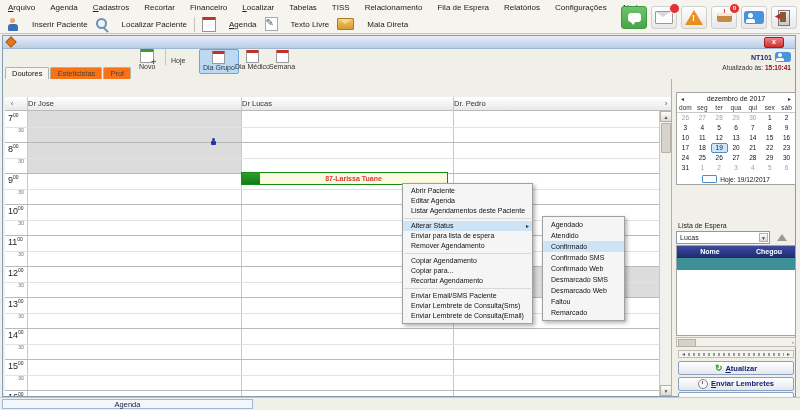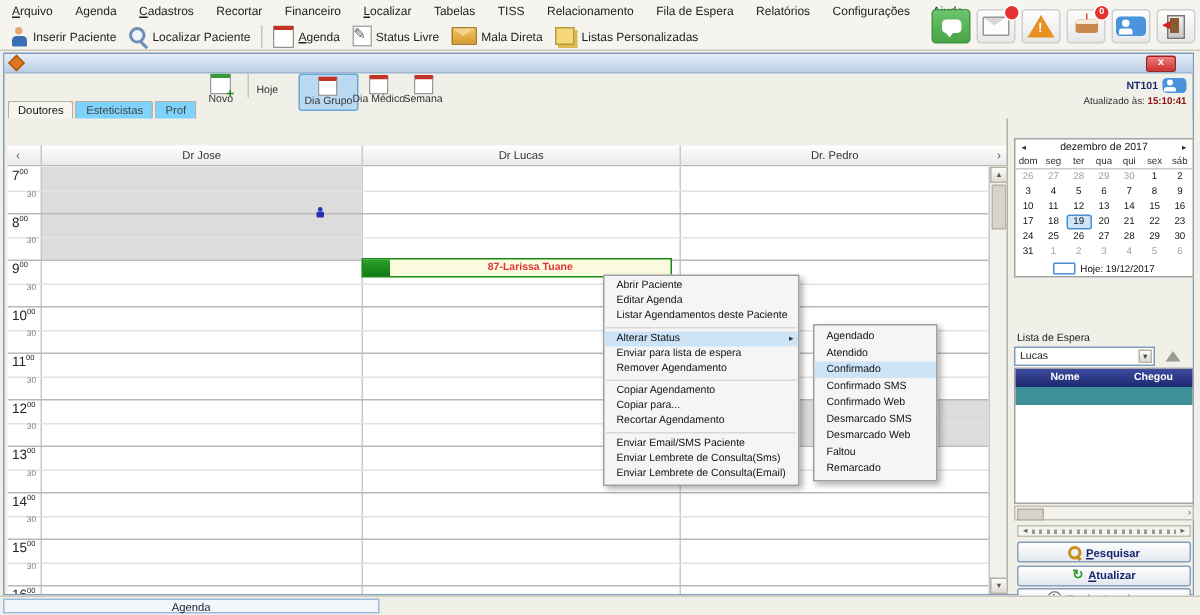--- a/index.html
+++ b/index.html
@@ -6,21 +6,21 @@
   body{width:800px;height:410px;position:relative;overflow:hidden;background:#f1efe9;
        font-family:"Liberation Sans",sans-serif;font-size:8px;color:#222;-webkit-font-smoothing:antialiased}
   u{text-decoration:underline}
 
   
   #menubar{position:absolute;left:0;top:0;width:800px;height:15px;background:#f5f4ef;display:flex;align-items:center;padding-left:4px;box-sizing:border-box}
   .mi{padding:1px 11px 1px 4px;font-size:8px;white-space:nowrap;cursor:default}
 
   
   #toolbar{position:absolute;left:0;top:15px;width:800px;height:19px;background:#f5f4ef;border-bottom:1px solid #c9c7bc;display:flex;align-items:center;padding-left:3px;box-sizing:border-box}
-  .tb-btn{display:flex;align-items:center;gap:3px;padding:1px 4px;font-size:8px;white-space:nowrap}
+  .tb-btn{display:flex;align-items:center;gap:13px;padding:1px 4px;font-size:8px;white-space:nowrap}
   .tb-sep{width:1px;height:15px;background:#c6c4b8;margin:0 3px}
 
   .ico{display:inline-block;position:relative;vertical-align:middle}
   .ico-insert-patient{width:12px;height:13px}
   .ico-insert-patient::before{content:"";position:absolute;left:3px;top:0;width:5px;height:5px;border-radius:50%;background:#e8a870}
   .ico-insert-patient::after{content:"";position:absolute;left:1px;bottom:0;width:10px;height:7px;border-radius:3px 3px 1px 1px;background:#3a6fb5}
   .ico-find-patient{width:13px;height:13px}
   .ico-find-patient::before{content:"";position:absolute;left:0;top:0;width:7px;height:7px;border:2px solid #6f8fb5;border-radius:50%;background:#eef4fa}
   .ico-find-patient::after{content:"";position:absolute;right:0;bottom:0;width:6px;height:2px;background:#6f8fb5;transform:rotate(45deg)}
   .ico-agenda-calendar{width:12px;height:11px;background:#fff;border:1px solid #9a8f8f;border-top:3px solid #c23326;border-radius:1px}
@@ -69,27 +69,27 @@
   .wt-group-active{background:#bcd9f2;border:1px solid #6aa6d8;border-radius:2px}
   #nt-row{position:absolute;right:4px;top:4px;display:flex;align-items:center;gap:3px;font-size:7px;color:#1a2a6a;font-weight:bold}
   #nt-icon{width:16px;height:10px}
   #nt-icon::before{left:3px;top:1px;width:4px;height:4px}
   #nt-icon::after{left:1px;bottom:1px;width:8px;height:3px}
   #updated-row{position:absolute;right:4px;top:16px;font-size:6.5px;color:#333}
   #updated-row b{color:#8a1010}
 
   
   #wtabs{position:absolute;left:2px;top:31px;height:12px;display:flex;}
-  .tab{padding:1px 6px;font-size:7.5px;background:#7dd3fc;border:1px solid #b5b2a5;border-bottom:none;border-radius:2px 2px 0 0;margin-right:1px;color:#444}
+  .tab{padding:1px 6px;font-size:7.5px;background:#f97316;border:1px solid #b5b2a5;border-bottom:none;border-radius:2px 2px 0 0;margin-right:1px;color:#444}
   .tab.active{background:#f6f5f0;color:#111;position:relative;z-index:2}
 
   
   #dateheader{position:absolute;left:2px;top:44px;width:666px;height:17px;background:linear-gradient(90deg,#1e2796 0%,#2e3aae 55%,#8493dc 100%);color:#fff;font-size:8px;display:flex;align-items:center;justify-content:center}
   #colheadrow{position:absolute;left:2px;top:61px;width:666px;height:14px;background:linear-gradient(#ffffff,#e9e9e9);border-bottom:1px solid #b9b9b9;box-sizing:border-box}
-  .colh{position:absolute;top:0;height:14px;line-height:14px;text-align:center;font-size:7.5px;color:#333;border-left:1px solid #c8c8c8;box-sizing:border-box}
+  .colh{position:absolute;top:0;height:14px;line-height:14px;font-size:7.5px;color:#333;border-left:1px solid #c8c8c8;box-sizing:border-box}
   .navarr{position:absolute;top:0;height:14px;line-height:13px;font-size:8px;color:#555;text-align:center}
 
   
   #grid{position:absolute;left:2px;top:75px;width:666px;height:285px;background:#fff;overflow:hidden}
   .hline{position:absolute;left:0;width:654px;border-top:1px solid #b9b9b9}
   .hhalf{position:absolute;left:0;width:654px;border-top:1px solid #e2e2e2}
   .vline{position:absolute;top:0;height:285px;width:0;border-left:1px solid #c8c8c8}
   .th{position:absolute;left:3px;font-size:9px;color:#222}
   .th sup{font-size:5px}
   .t30{position:absolute;left:0;width:19px;text-align:right;font-size:5.5px;color:#777}
@@ -186,29 +186,25 @@
       <span class="ico ico-find-patient"></span>
       <span>Localizar Paciente</span>
     </span>
     <span class="tb-sep"></span>
     <span class="tb-btn">
       <span class="ico ico-agenda-calendar"></span>
       <span><u>A</u>genda</span>
     </span>
     <span class="tb-btn">
       <span class="ico ico-free-text"></span>
-      <span>Status Livre</span>
+      <span>Texto Livre</span>
     </span>
     <span class="tb-btn">
       <span class="ico ico-direct-mail"></span>
       <span>Mala Direta</span>
-    </span>
-    <span class="tb-btn">
-      <span class="ico ico-custom-lists"></span>
-      <span>Listas Personalizadas</span>
     </span>
   </div>
 
 <div id="statusicons">
   <div class="tile tile-chat">
       <span class="bubble"></span>
     </div>
   <div class="tile">
       <span class="env"></span>
       <span class="badge"></span>
@@ -432,24 +428,20 @@
       <div id="wl-hthumb"></div>
       <div id="wl-hright">›</div>
     </div>
     <div id="dotslider">
       <span class="da">◄</span>
       <span class="dots"></span>
       <span class="da">►</span>
     </div>
     <div id="sidebuttons">
         <div class="sbtn2">
-          <span class="ico-search"></span>
-          <span><u>P</u>esquisar</span>
-        </div>
-        <div class="sbtn2">
           <span class="ico-refresh">↻</span>
           <span><u>A</u>tualizar</span>
         </div>
         <div class="sbtn2">
           <span class="ico-reminder"></span>
           <span><u>E</u>nviar Lembretes</span>
         </div>
         <div class="sbtn2"></div>
       </div>
 

